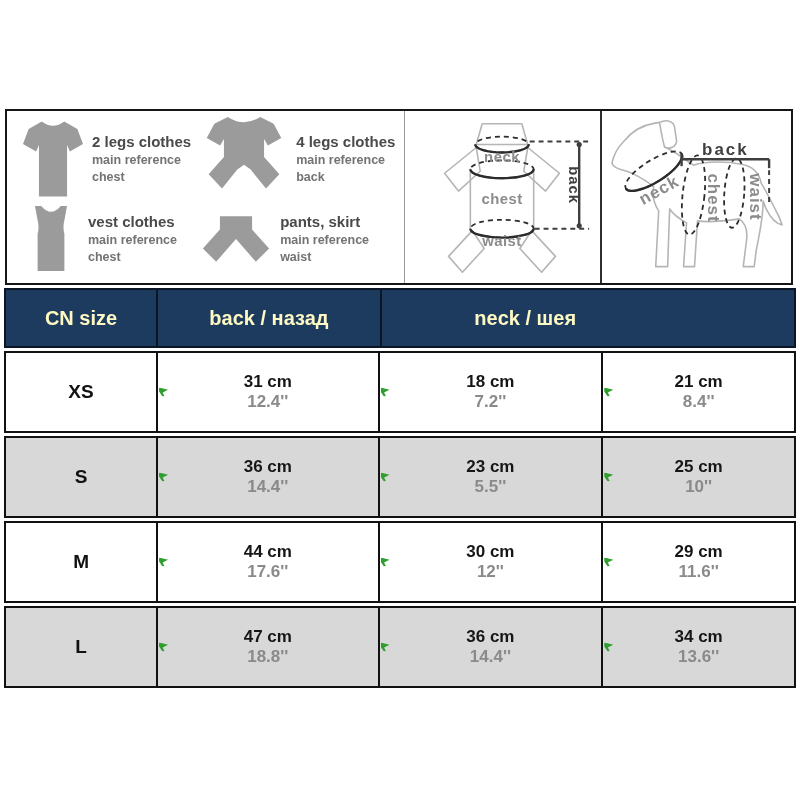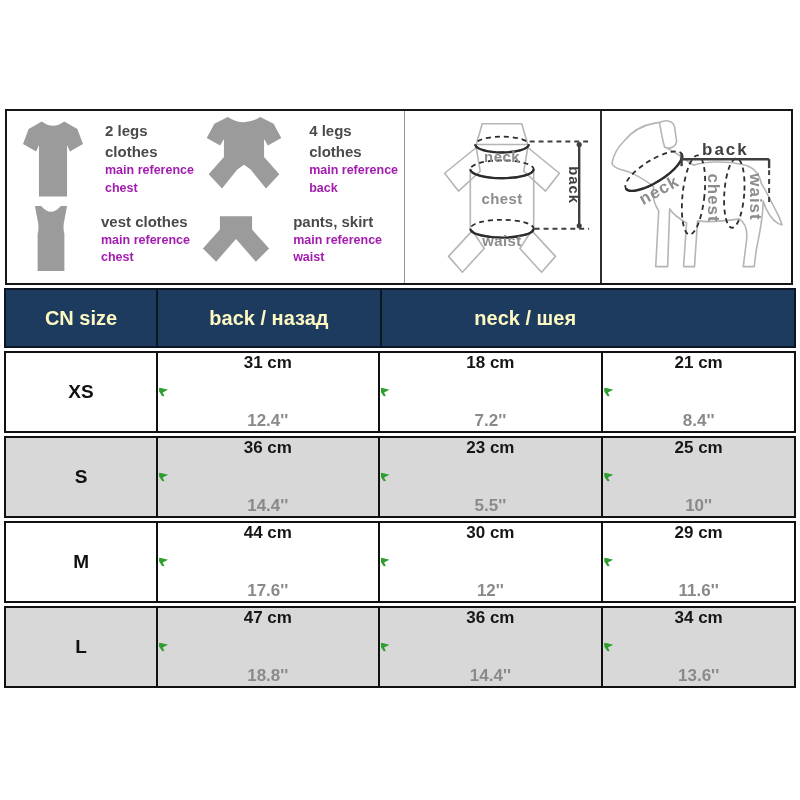--- a/index.html
+++ b/index.html
@@ -17,24 +17,24 @@
   html,body{background:#fff;}
   body{font-family:"Liberation Sans","DejaVu Sans",sans-serif;}
   .canvas{position:relative;width:800px;height:800px;background:#fff;overflow:hidden;}
 
   
   .panel{position:absolute;left:5px;top:109px;width:788px;height:176px;
          border:2px solid var(--border-dark);display:flex;background:#fff;}
   .legend{width:398px;border-right:1px solid #979797;display:grid;
           grid-template-columns:47% 53%;grid-template-rows:52% 48%;
           padding:6px 2px 6px 16px;}
-  .legend-item{display:flex;align-items:center;gap:22px;}
+  .legend-item{display:flex;align-items:center;gap:9px;}
   .legend-icon{flex:0 0 auto;display:block;}
   .legend-title{font-size:15px;font-weight:bold;color:#4a4a4a;line-height:1.4;}
-  .legend-sub{font-size:12.5px;font-weight:bold;color:#a21caf;line-height:1.4;}
+  .legend-sub{font-size:12.5px;font-weight:bold;color:#737373;line-height:1.4;}
   .garment{width:197px;border-right:2px solid #2e2e2e;}
   .dogbox{flex:1;}
   .garment svg,.dogbox svg{display:block;width:100%;height:100%;}
 
   .shape{fill:var(--icon-gray);}
   .oln{fill:#ffffff;stroke:var(--outline-gray);stroke-width:1.6;stroke-linejoin:round;}
   .oln-open{fill:none;stroke:var(--outline-gray);stroke-width:1.6;stroke-linejoin:round;stroke-linecap:round;}
   .dash{fill:none;stroke:#2c2c2c;stroke-width:1.8;stroke-dasharray:5 4;}
   .solidarc{fill:none;stroke:#2c2c2c;stroke-width:2.4;}
   .measure{stroke:#3f3f3f;stroke-width:2.4;fill:none;}
@@ -54,21 +54,21 @@
   .trow{height:82px;margin-top:3px;border:2px solid #111;display:flex;align-items:stretch;}
   .row-white{background:var(--row-white);}
   .row-gray{background:var(--row-gray);}
   .c-size{width:19.3%;}
   .c-chest{width:28.1%;}
   .c-back{width:28.4%;}
   .c-neck{width:24.2%;}
   .td-size{display:flex;align-items:center;justify-content:center;
            font-size:19px;font-weight:bold;color:#111;border-right:2px solid #111;}
   .td-measure{position:relative;display:flex;flex-direction:column;
-              justify-content:space-between;align-items:center;border-right:2px solid #111;}
+              justify-content:center;align-items:center;border-right:2px solid #111;}
   .td-measure:last-child{border-right:none;}
   .val-cm{font-size:17px;font-weight:bold;color:var(--cm-text);}
   .val-in{font-size:17px;font-weight:bold;color:var(--inch-text);}
   .green-marker{position:absolute;left:1px;top:50%;transform:translateY(-50%);
                 width:9px;height:9px;background:var(--marker-green);
                 clip-path:polygon(0 0,100% 25%,40% 55%,62% 100%,38% 100%,0 45%);}
 </style>
 </head>
 <body>
 

